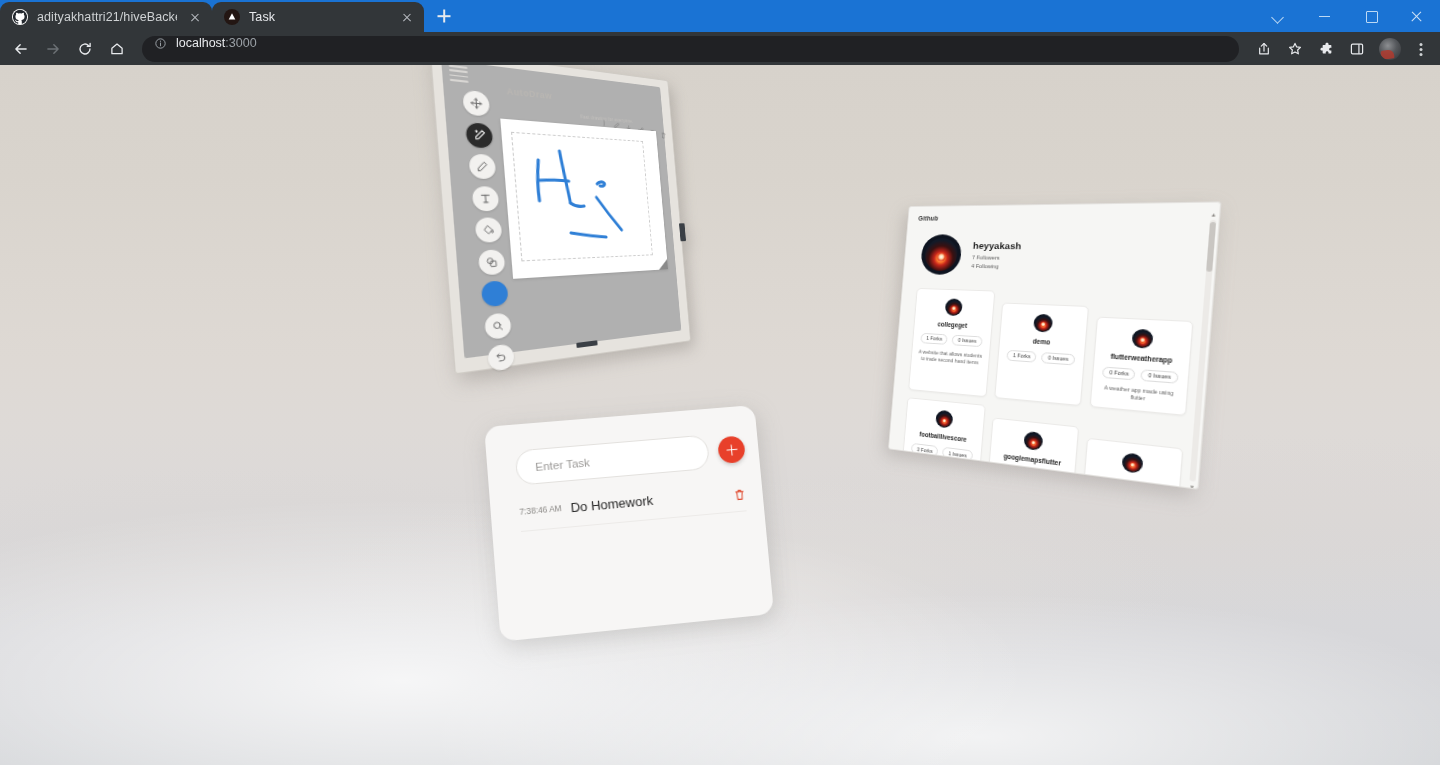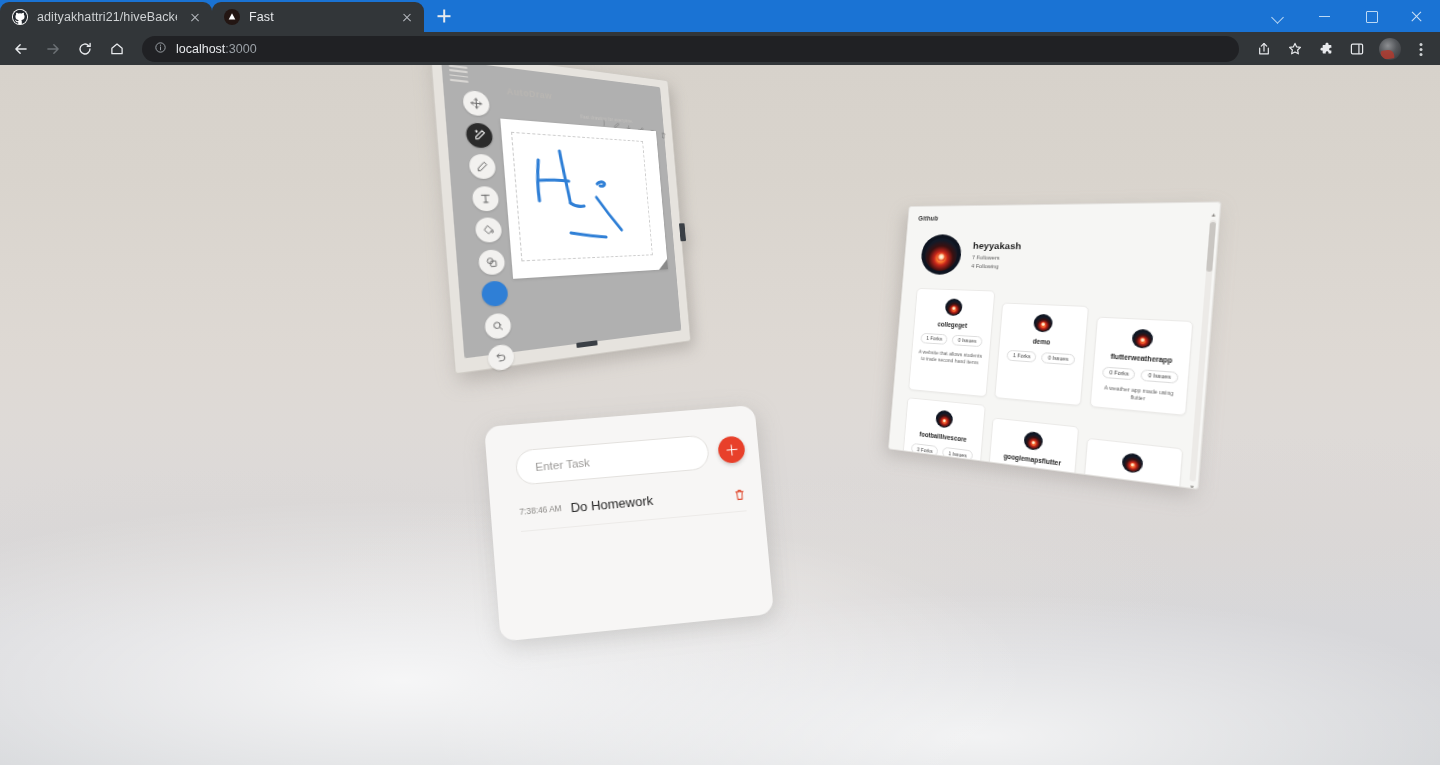--- a/index.html
+++ b/index.html
@@ -77,21 +77,21 @@
 
   .toolbar {
     height: 33px; background: #323639;
     display: flex; align-items: center; padding: 0 6px; gap: 2px;
   }
   .tb-icon { width: 30px; height: 28px; position: relative; flex: 0 0 30px; }
   .tb-icon svg { position:absolute; left:50%; top:50%; transform:translate(-50%,-50%); }
 
   .omnibox {
     flex: 1 1 auto; height: 26px; background: #202124; border-radius: 13px;
-    display: flex; align-items: center; padding: 0 12px; gap: 9px;
+    display: flex; align-items: flex-start; padding: 0 12px; gap: 9px;
     margin: 0 8px; min-width: 0;
   }
   .omni-url { font-size: 12.5px; color: #9aa0a6; white-space: nowrap; }
   .omni-url b { color: #e8eaed; font-weight: 400; }
 
   .tb-right { display: flex; align-items: center; gap: 1px; flex: 0 0 auto; }
   .avatar-btn {
     width: 22px; height: 22px; border-radius: 50%; margin: 0 6px;
     background: radial-gradient(circle at 40% 35%, #8d8f92 0%, #55585c 45%, #2f3134 100%);
     position: relative; overflow: hidden; flex: 0 0 22px;
@@ -319,21 +319,21 @@
         <span class="tab-close"></span>
       </div>
 
       <div class="tab active">
         <span class="tab-fav">
           <svg width="16" height="16" viewBox="0 0 16 16">
             <circle cx="8" cy="8" r="8" fill="#231613"></circle>
             <path d="M8 4.3 11.3 10.6H4.7z" fill="#ffffff"></path>
           </svg>
         </span>
-        <span class="tab-title">Fast</span>
+        <span class="tab-title">Task</span>
         <span class="tab-close"></span>
       </div>
 
       <div class="newtab"></div>
     </div>
 
     <div class="winbtns">
       <div class="winbtn wb-dd"></div>
       <div class="winbtn wb-min"></div>
       <div class="winbtn wb-max"></div>

